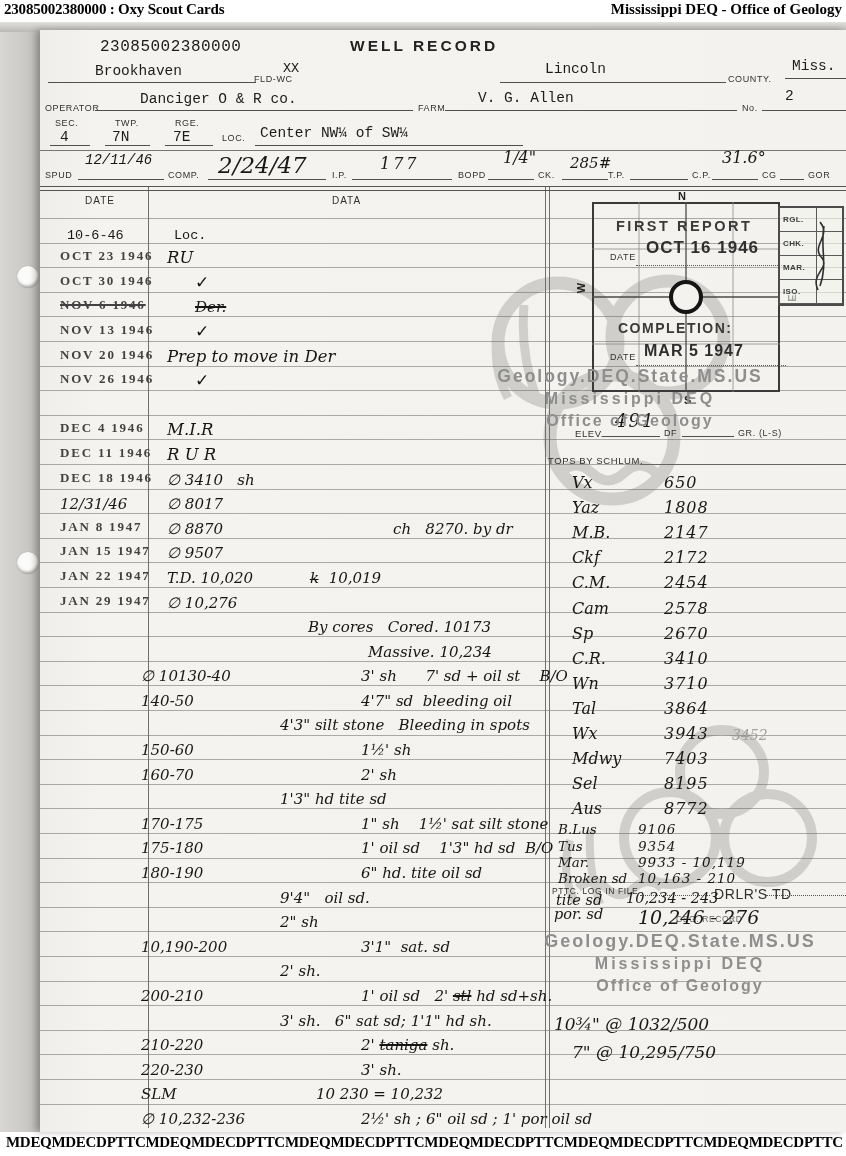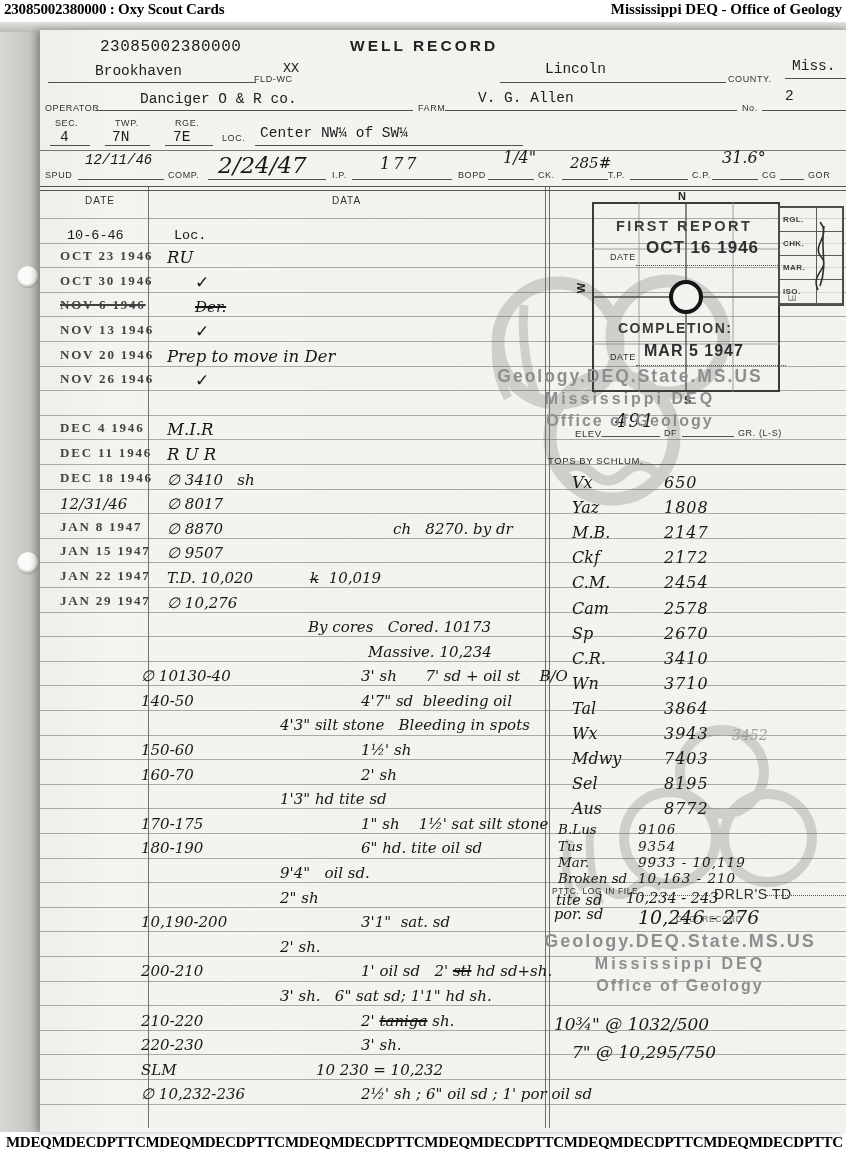--- a/index.html
+++ b/index.html
@@ -434,20 +434,29 @@
         <div class="log-row">
           <div class="log-date" data-ds="range">
             <span class="dt">170-175</span>
           </div>
           <div class="log-body" data-ind="2">
             <span class="t">1" sh    1½' sat silt stone</span><span class="t ts"></span><span class="t"></span>
             <span class="note"></span>
           </div>
         </div>
 
+        <div class="log-row">
+          <div class="log-date" data-ds="range">
+            <span class="dt">175-180</span>
+          </div>
+          <div class="log-body" data-ind="2">
+            <span class="t">1' oil sd    1'3" hd sd  B/O</span><span class="t ts"></span><span class="t"></span>
+            <span class="note"></span>
+          </div>
+        </div>
 
         <div class="log-row">
           <div class="log-date" data-ds="range">
             <span class="dt">180-190</span>
           </div>
           <div class="log-body" data-ind="2">
             <span class="t">6" hd. tite oil sd</span><span class="t ts"></span><span class="t"></span>
             <span class="note"></span>
           </div>
         </div>

